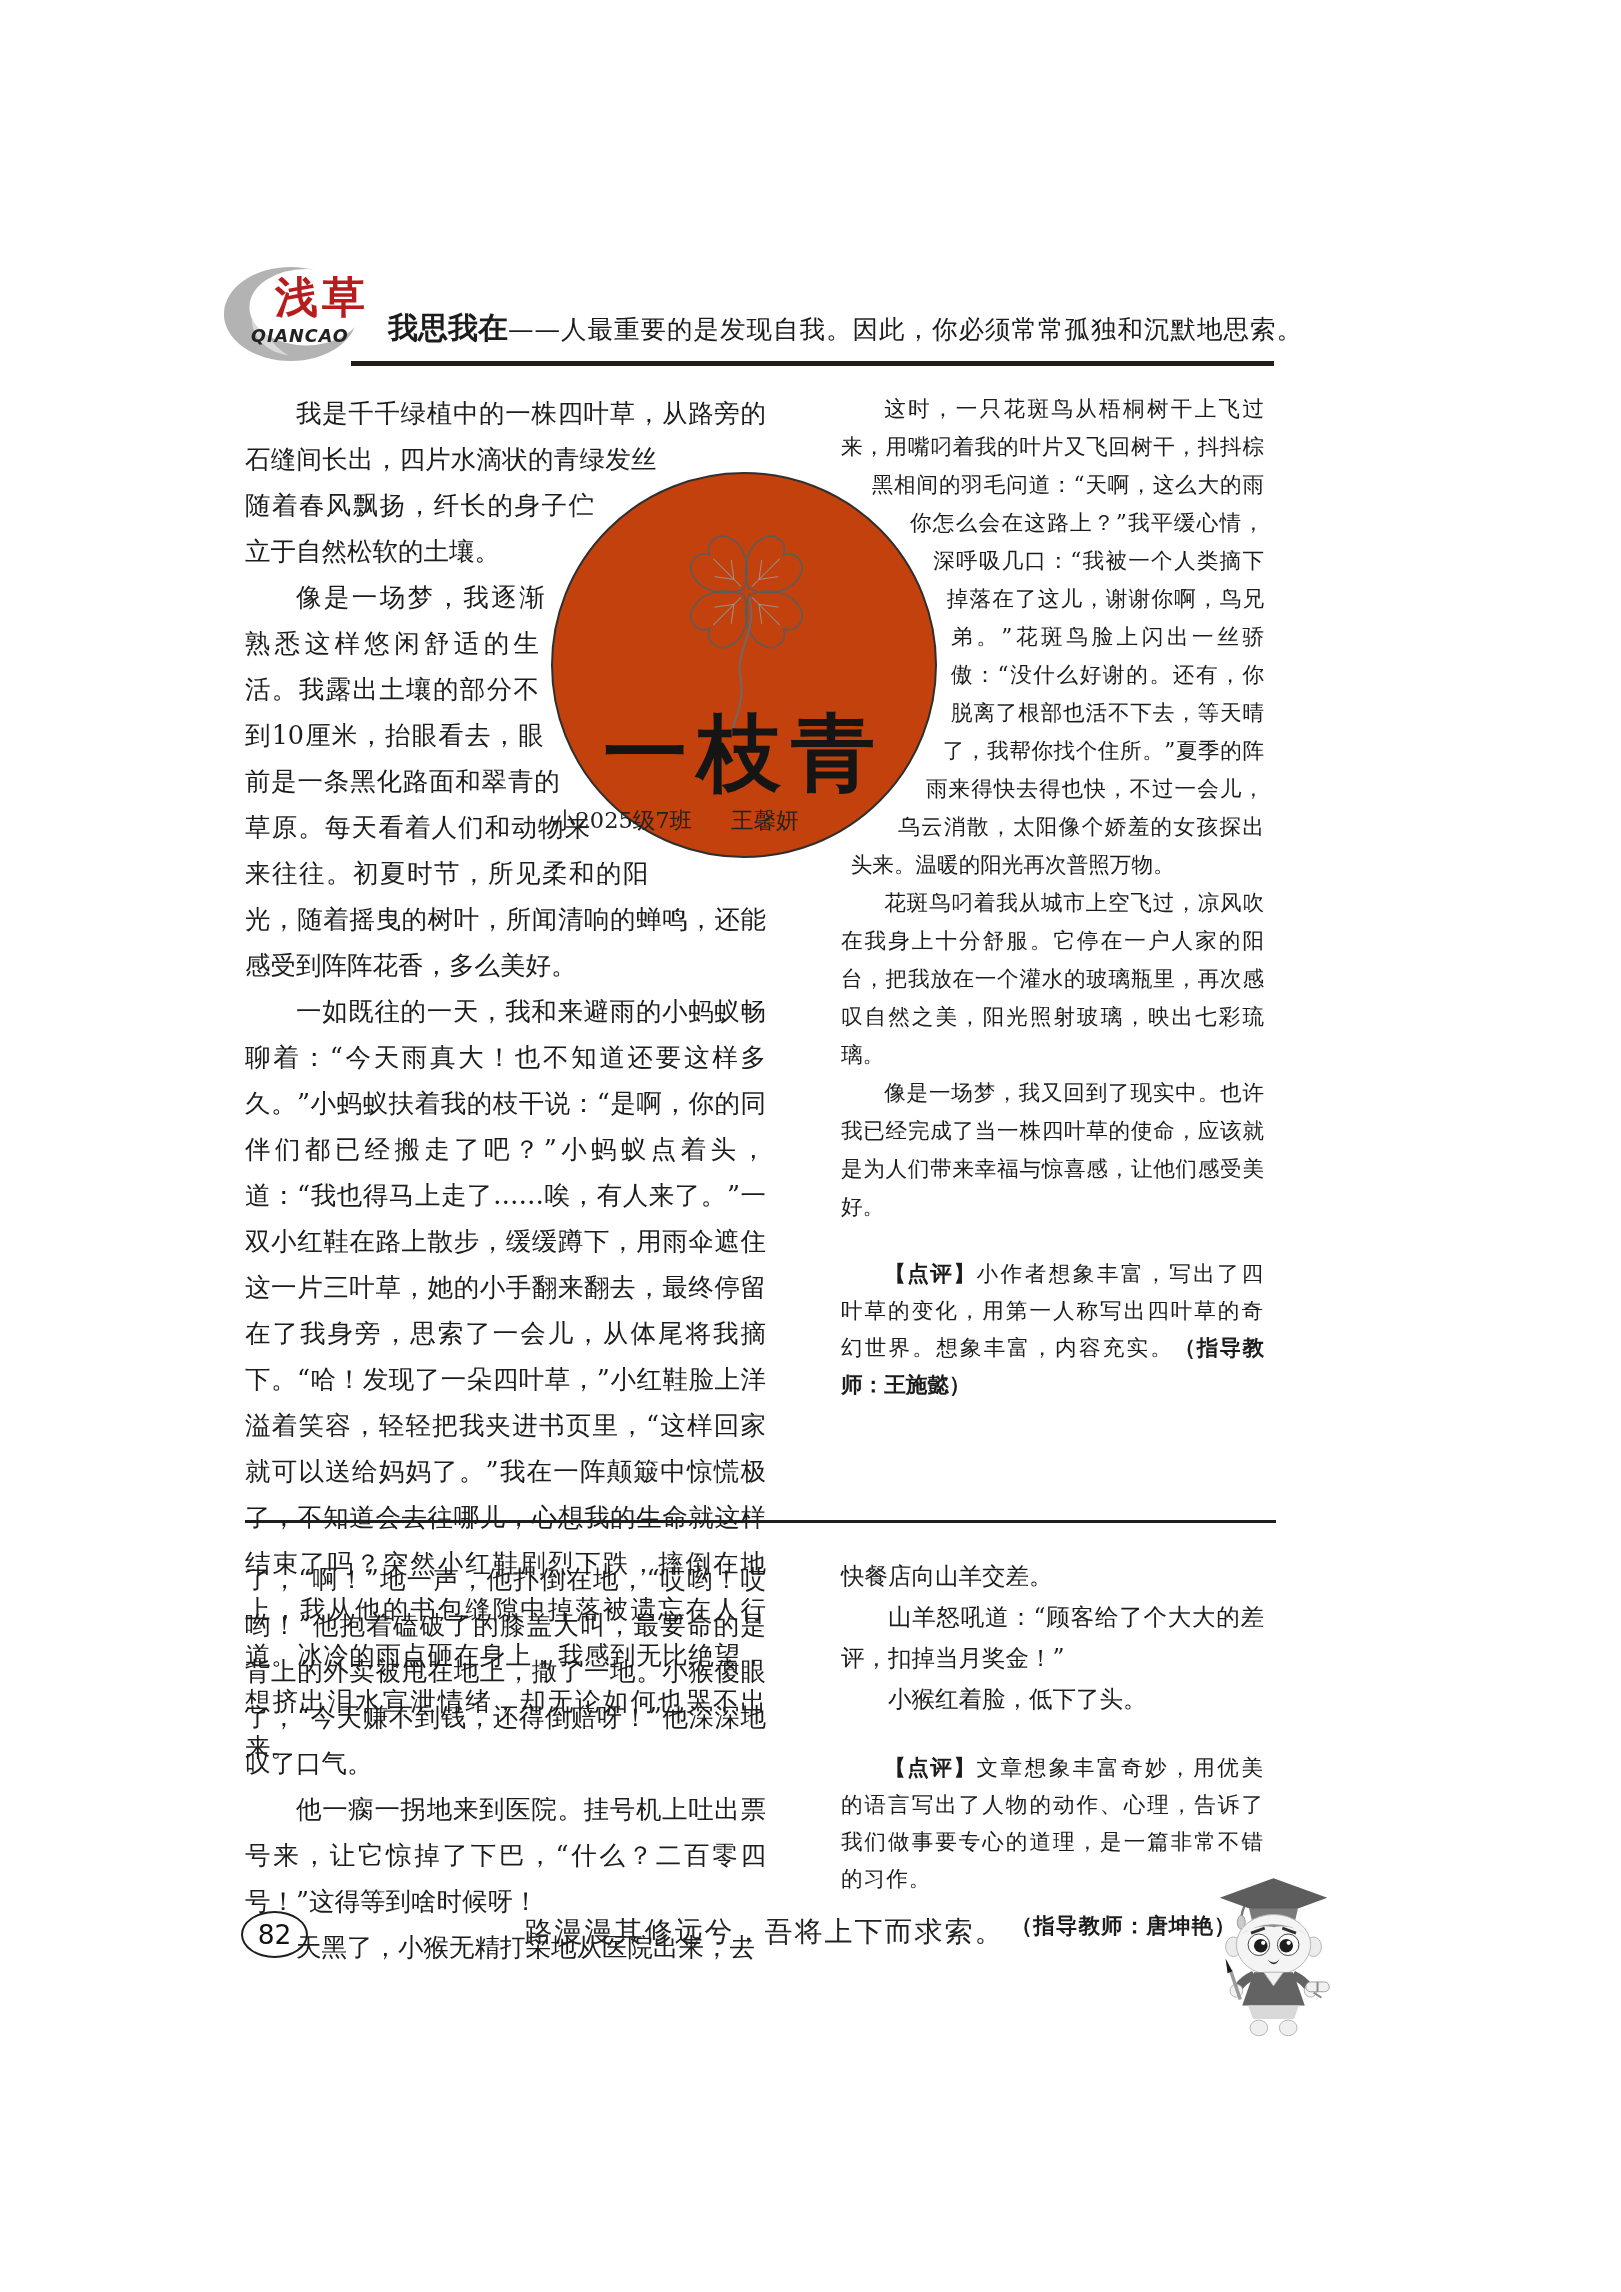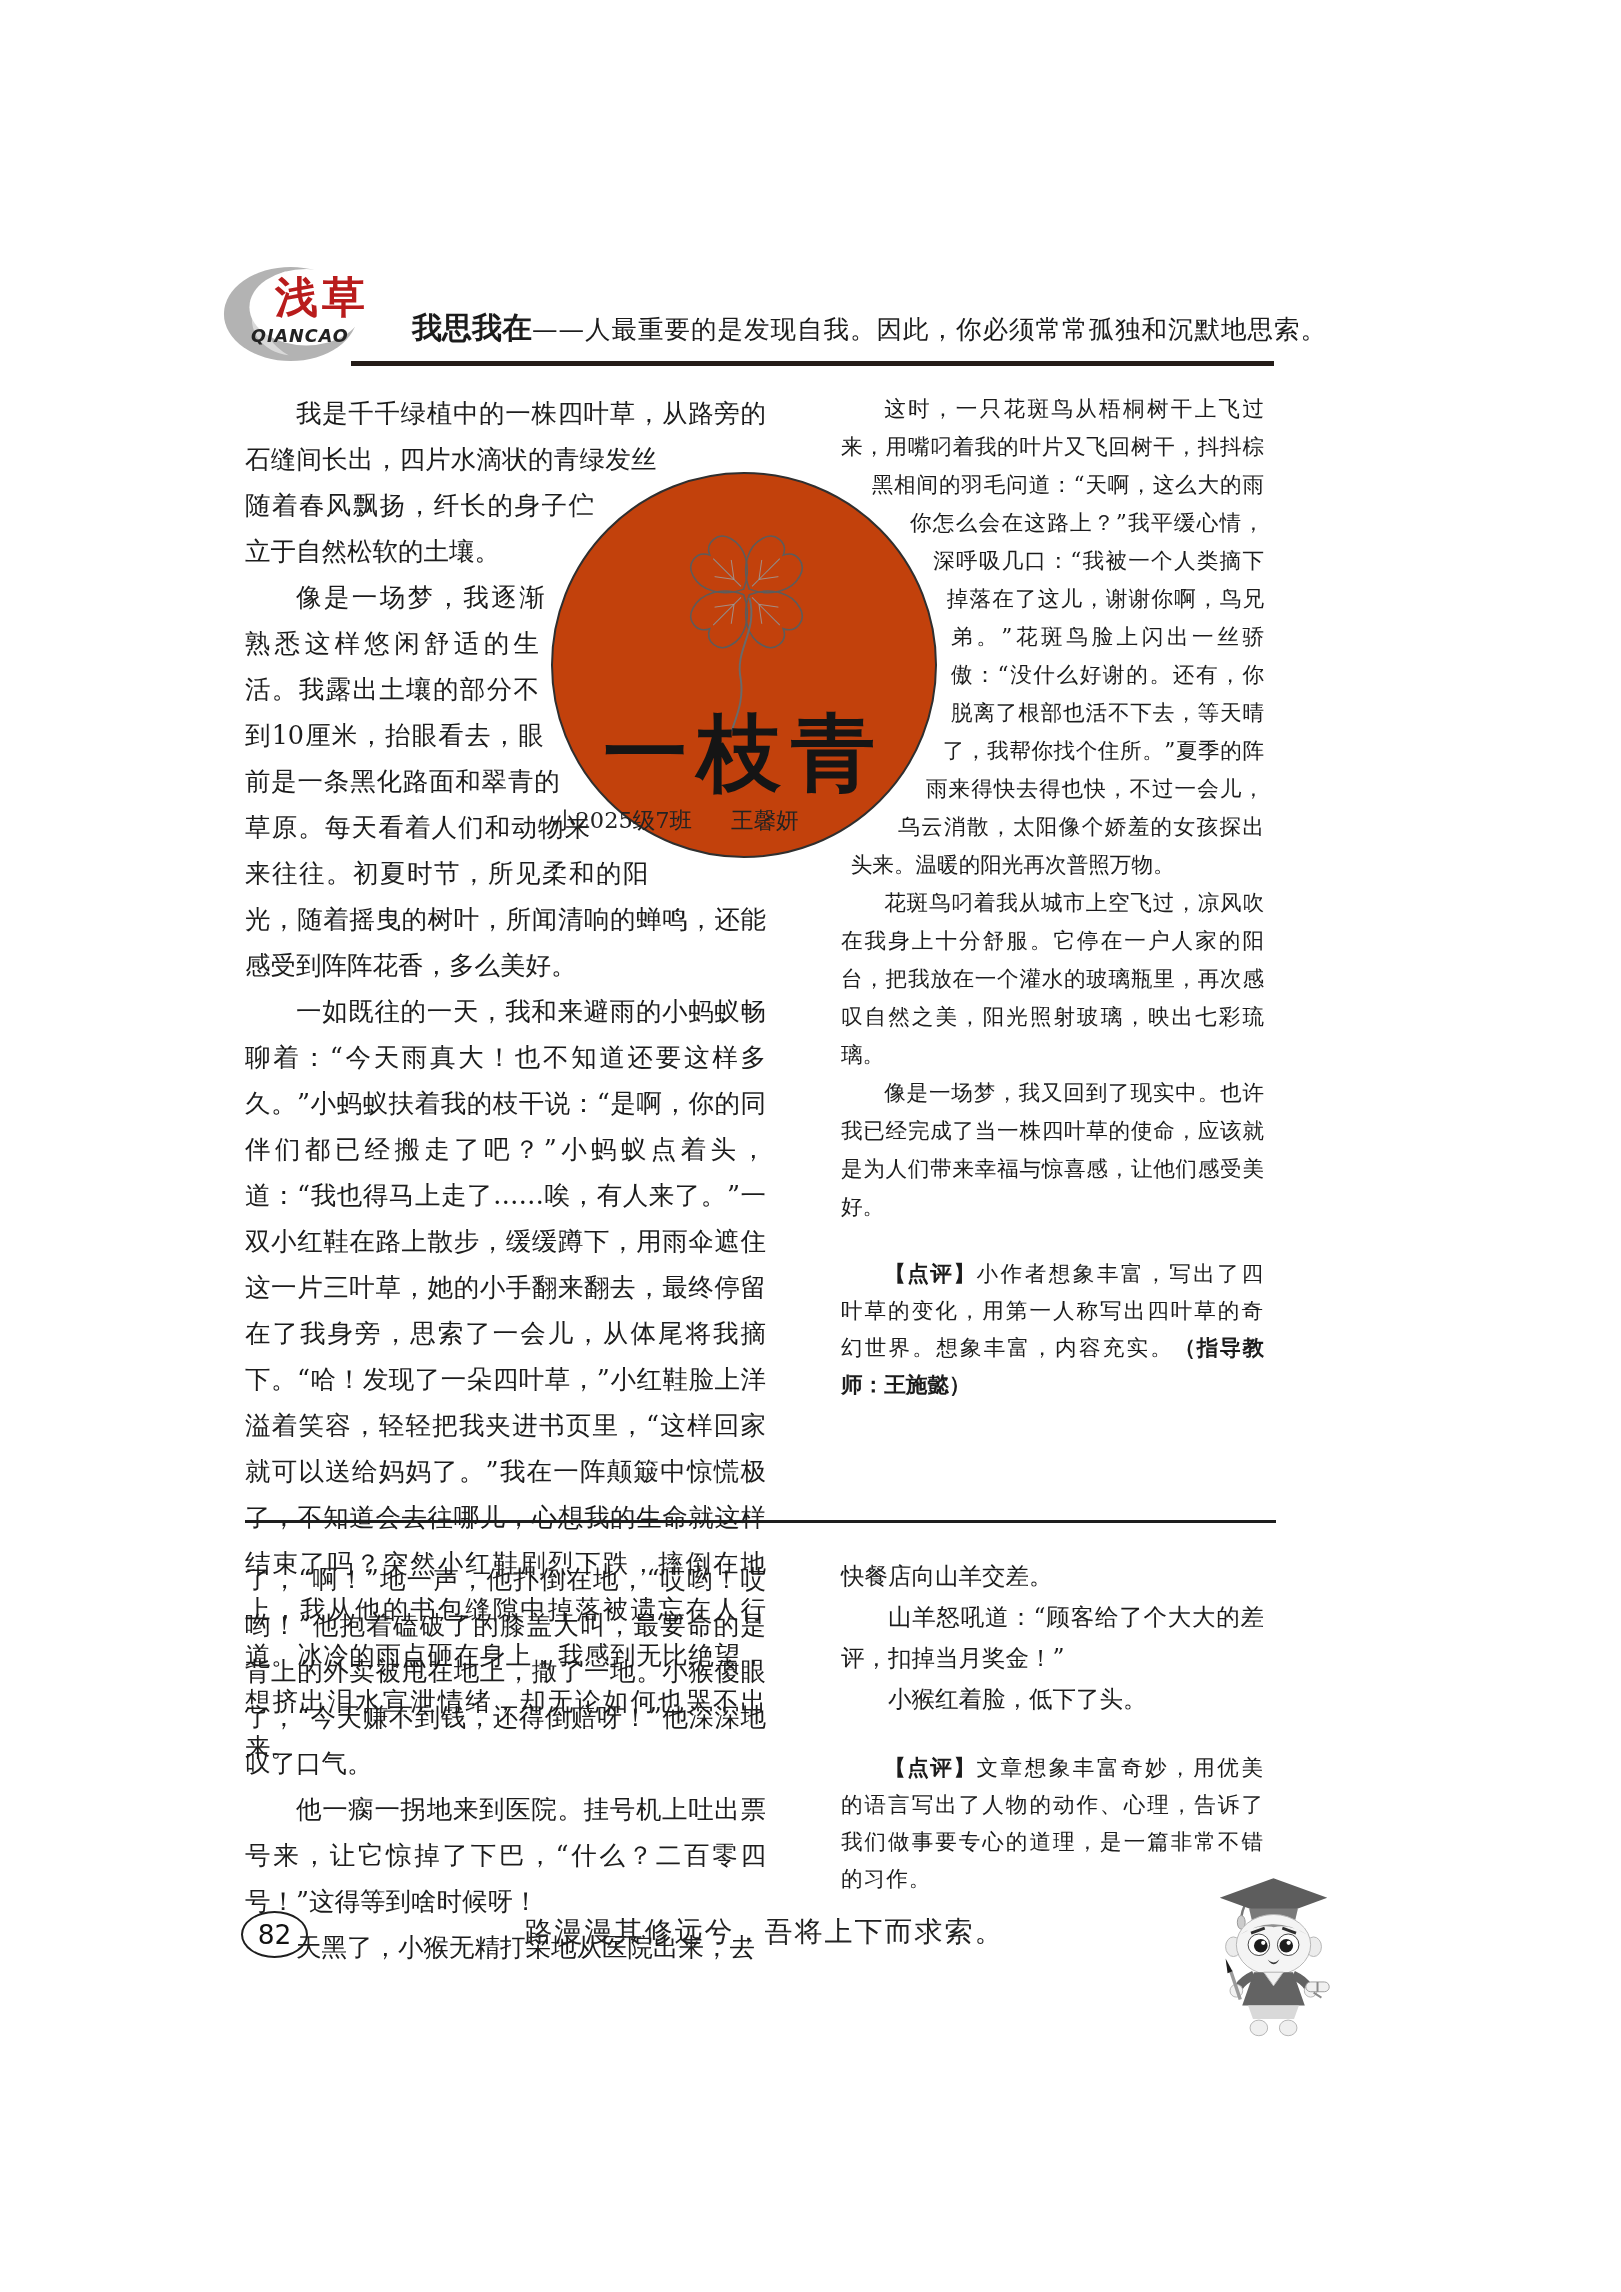--- a/index.html
+++ b/index.html
@@ -5,21 +5,21 @@
   html,body{margin:0;padding:0;background:#e8e8e8;}
   .page{position:relative;width:1621px;height:2293px;background:#ffffff;overflow:hidden;
         font-family:"DejaVu Serif",serif;color:#1c1c1c;}
   
   .logo{position:absolute;left:218px;top:263px;width:157px;height:102px;}
   .logo svg{position:absolute;left:0;top:0;}
   .logo-cn{position:absolute;left:57px;top:5.9px;font-size:43px;font-weight:bold;
            font-family:"DejaVu Serif",serif;letter-spacing:3.9px;color:#b91c1c;}
   .logo-en{position:absolute;left:33px;top:63px;font-size:17.6px;font-weight:bold;font-style:italic;
            font-family:"DejaVu Sans",sans-serif;letter-spacing:1px;color:#222;}
-  .tagline{position:absolute;left:412px;top:308px;white-space:nowrap;}
+  .tagline{position:absolute;left:388px;top:308px;white-space:nowrap;}
   .tagline .topic{font-family:"DejaVu Sans",sans-serif;font-weight:bold;font-size:30px;}
   .tagline .rest{font-family:"DejaVu Serif",serif;font-size:25.5px;letter-spacing:1px;}
   .header-rule{position:absolute;left:351px;top:361px;width:923px;height:4.9px;background:#241c18;}
   
   .col p{margin:0;text-indent:2em;text-align:justify;}
   .col p.no-indent{text-indent:0;}
   .upper-left{position:absolute;left:245px;top:390px;width:521px;font-size:25.5px;line-height:46px;}
   .upper-right{position:absolute;left:841px;top:390px;width:423px;font-size:21.6px;line-height:38px;}
   .lower-left{position:absolute;left:245px;top:1556px;width:521px;font-size:25.5px;line-height:46px;}
   .lower-right{position:absolute;left:841px;top:1556px;width:423px;font-size:23.5px;line-height:41px;}
@@ -124,20 +124,21 @@
     <p>他一瘸一拐地来到医院。挂号机上吐出票号来，让它惊掉了下巴，“什么？二百零四号！”这得等到啥时候呀！</p>
     <p>天黑了，小猴无精打采地从医院出来，去</p>
   </div>
 
   <div class="col lower-right">
     <p class="no-indent">快餐店向山羊交差。</p>
     <p>山羊怒吼道：“顾客给了个大大的差评，扣掉当月奖金！”</p>
     <p>小猴红着脸，低下了头。</p>
     <div class="review">
       <p><span class="review-label">【点评】</span><span>文章想象丰富奇妙，用优美的语言写出了人物的动作、心理，告诉了我们做事要专心的道理，是一篇非常不错的习作。</span></p>
+      <p class="teacher-line review-teacher">（指导教师：唐坤艳）</p>
     </div>
   </div>
 
   <div class="page-badge">
     <span>82</span>
   </div>
   <div class="footer-motto">路漫漫其修远兮，吾将上下而求索。</div>
 
   <svg class="mascot" width="132" height="167" viewBox="0 0 135 170">
     <path d="M45,20 Q36,30 34,44" stroke="#777" stroke-width="2.5" fill="none"></path>

